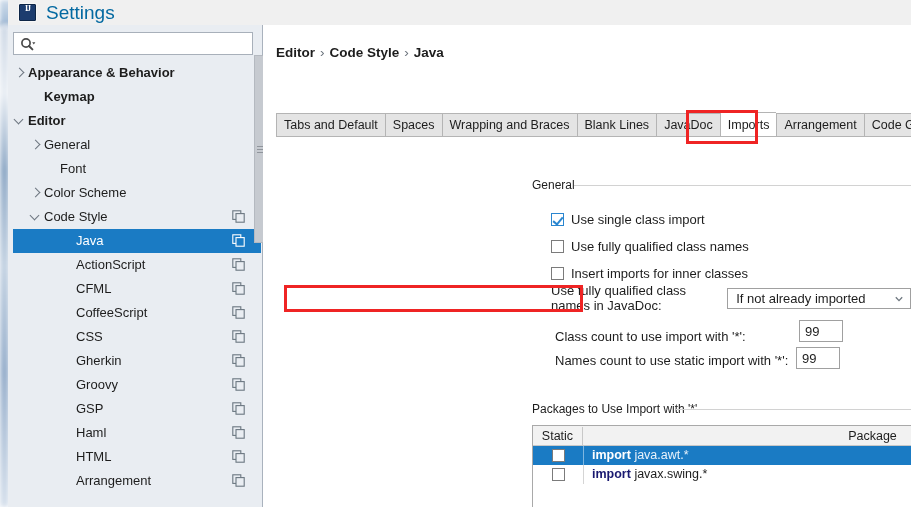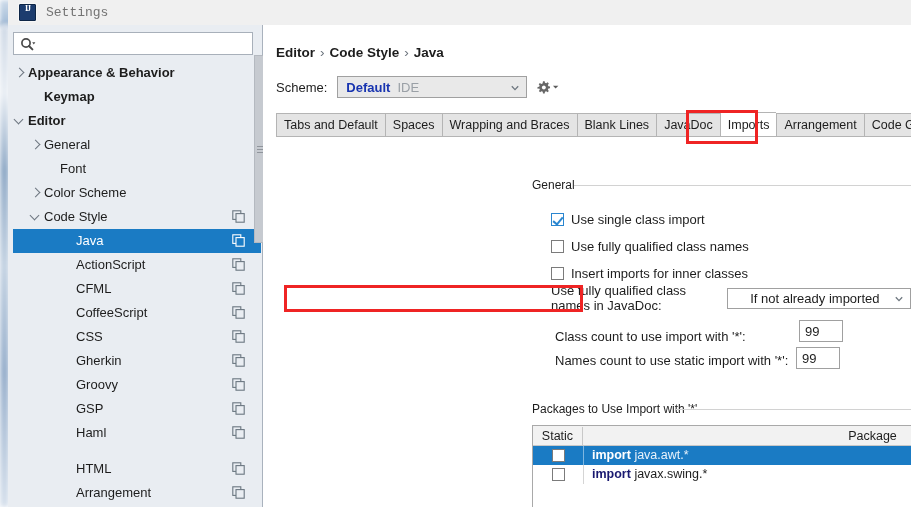--- a/index.html
+++ b/index.html
@@ -51,22 +51,22 @@
     background:#1c3c6e;border:1px solid #0d2546;border-radius:1px;
     position:relative;
     box-shadow:0 0 0 1px rgba(255,255,255,.45);
   }
   #app-icon:before{
     content:"IJ";position:absolute;left:0;right:0;top:-1px;
     font-size:8px;font-weight:bold;color:#fff;text-align:center;
     font-family:"Liberation Serif",serif;letter-spacing:-1px;
   }
   #window-title{
-    margin-left:10px;font-size:13px;color:#737373;
-    font-family:Liberation Mono, monospace;
+    margin-left:10px;font-size:19px;color:#0369a1;
+    font-family:Liberation Sans, sans-serif;
   }
 
   
   #dialog-body{
     position:absolute;left:0;top:25px;width:903px;height:482px;
     background:#ffffff;
   }
 
   
   #left-pane{
@@ -206,21 +206,21 @@
 
   #row-javadoc{
     position:absolute;left:288px;top:254px;height:22px;
     display:flex;align-items:center;font-size:13px;color:#1d1d1d;
   }
   #javadoc-combo{
     margin-left:7px;width:270px;height:21px;box-sizing:border-box;
     background:#ffffff;border:1px solid #a0a0a0;position:relative;
     display:flex;align-items:center;
   }
-  #javadoc-value{margin-left:22px;font-size:13px;color:#1d1d1d;}
+  #javadoc-value{margin-left:8px;font-size:13px;color:#1d1d1d;}
   #javadoc-arrow{position:absolute;right:7px;top:6px;width:8px;height:8px;}
 
   #row-classcount{
     position:absolute;left:292px;top:289px;height:22px;
     display:flex;align-items:flex-end;font-size:13px;color:#1d1d1d;
   }
   #classcount-input{
     position:absolute;left:536px;top:287px;width:44px;height:22px;
     box-sizing:border-box;border:1px solid #a0a0a0;background:#fff;
     font-family:"Liberation Sans",sans-serif;font-size:13px;
@@ -428,21 +428,21 @@
             </svg>
           </div>
           <div class="tree-row" style="padding-left: 48px;">
             <span class="twisty"></span>
             <span class="tlabel">Haml</span>
             <svg class="copy-icon" viewBox="0 0 13 13">
               <rect x="0.8" y="0.8" width="8" height="8.6" fill="none" stroke="#6b7781" stroke-width="1.1"></rect>
               <rect x="4" y="3.6" width="8.2" height="8.6" fill="#e9edf2" stroke="#6b7781" stroke-width="1.1"></rect>
             </svg>
           </div>
-          <div class="tree-row" style="padding-left: 48px; margin-top: 12px;">
+          <div class="tree-row" style="padding-left: 48px;">
             <span class="twisty"></span>
             <span class="tlabel">HTML</span>
             <svg class="copy-icon" viewBox="0 0 13 13">
               <rect x="0.8" y="0.8" width="8" height="8.6" fill="none" stroke="#6b7781" stroke-width="1.1"></rect>
               <rect x="4" y="3.6" width="8.2" height="8.6" fill="#e9edf2" stroke="#6b7781" stroke-width="1.1"></rect>
             </svg>
           </div>
           <div class="tree-row" style="padding-left: 48px;">
             <span class="twisty"></span>
             <span class="tlabel">Arrangement</span>
@@ -455,40 +455,20 @@
 
       <div id="tree-scrollbar">
         <div id="tree-thumb"></div>
       </div>
     </div>
 
     <div id="right-pane">
 
       <div id="breadcrumb"><span>Editor</span><span class="sep">›</span><span>Code Style</span><span class="sep">›</span><span>Java</span></div>
 
-      <div id="scheme-row">
-        <span id="scheme-label">Scheme:</span>
-        <div id="scheme-combo">
-          <span id="scheme-name">Default</span>
-          <span id="scheme-scope">IDE</span>
-          <svg id="scheme-arrow" viewBox="0 0 8 8">
-            <path d="M0.8 2.2 L4 5.6 L7.2 2.2" fill="none" stroke="#6f7880" stroke-width="1.3"></path>
-          </svg>
-        </div>
-        <div id="gear-btn">
-          <svg width="15" height="15" viewBox="0 0 16 16">
-            <path d="M8 5.2a2.8 2.8 0 100 5.6 2.8 2.8 0 000-5.6zm0 1.6a1.2 1.2 0 110 2.4 1.2 1.2 0 010-2.4z" fill="#5b5b5b"></path>
-            <path d="M7 0.6h2l.3 1.9 1.5.6 1.6-1.1 1.4 1.4-1.1 1.6.6 1.5 1.9.3v2l-1.9.3-.6 1.5 1.1 1.6-1.4 1.4-1.6-1.1-1.5.6-.3 1.9h-2l-.3-1.9-1.5-.6-1.6 1.1-1.4-1.4 1.1-1.6-.6-1.5L0.6 9.5v-2l1.9-.3.6-1.5L2 4.1l1.4-1.4 1.6 1.1 1.5-.6z" fill="#5b5b5b" opacity="0.92"></path>
-            <circle cx="8" cy="8" r="2.3" fill="#ffffff"></circle>
-          </svg>
-          <svg width="8" height="8" viewBox="0 0 8 8" style="margin-left:1px">
-            <path d="M1 2.6 L4 5.6 L7 2.6 Z" fill="#5b5b5b"></path>
-          </svg>
-        </div>
-      </div>
 
       <div id="tabs">
           <div class="tab">Tabs and Default</div>
           <div class="tab">Spaces</div>
           <div class="tab">Wrapping and Braces</div>
           <div class="tab">Blank Lines</div>
           <div class="tab">JavaDoc</div>
           <div class="tab active">Imports</div>
           <div class="tab">Arrangement</div>
           <div class="tab">Code Genera</div>

